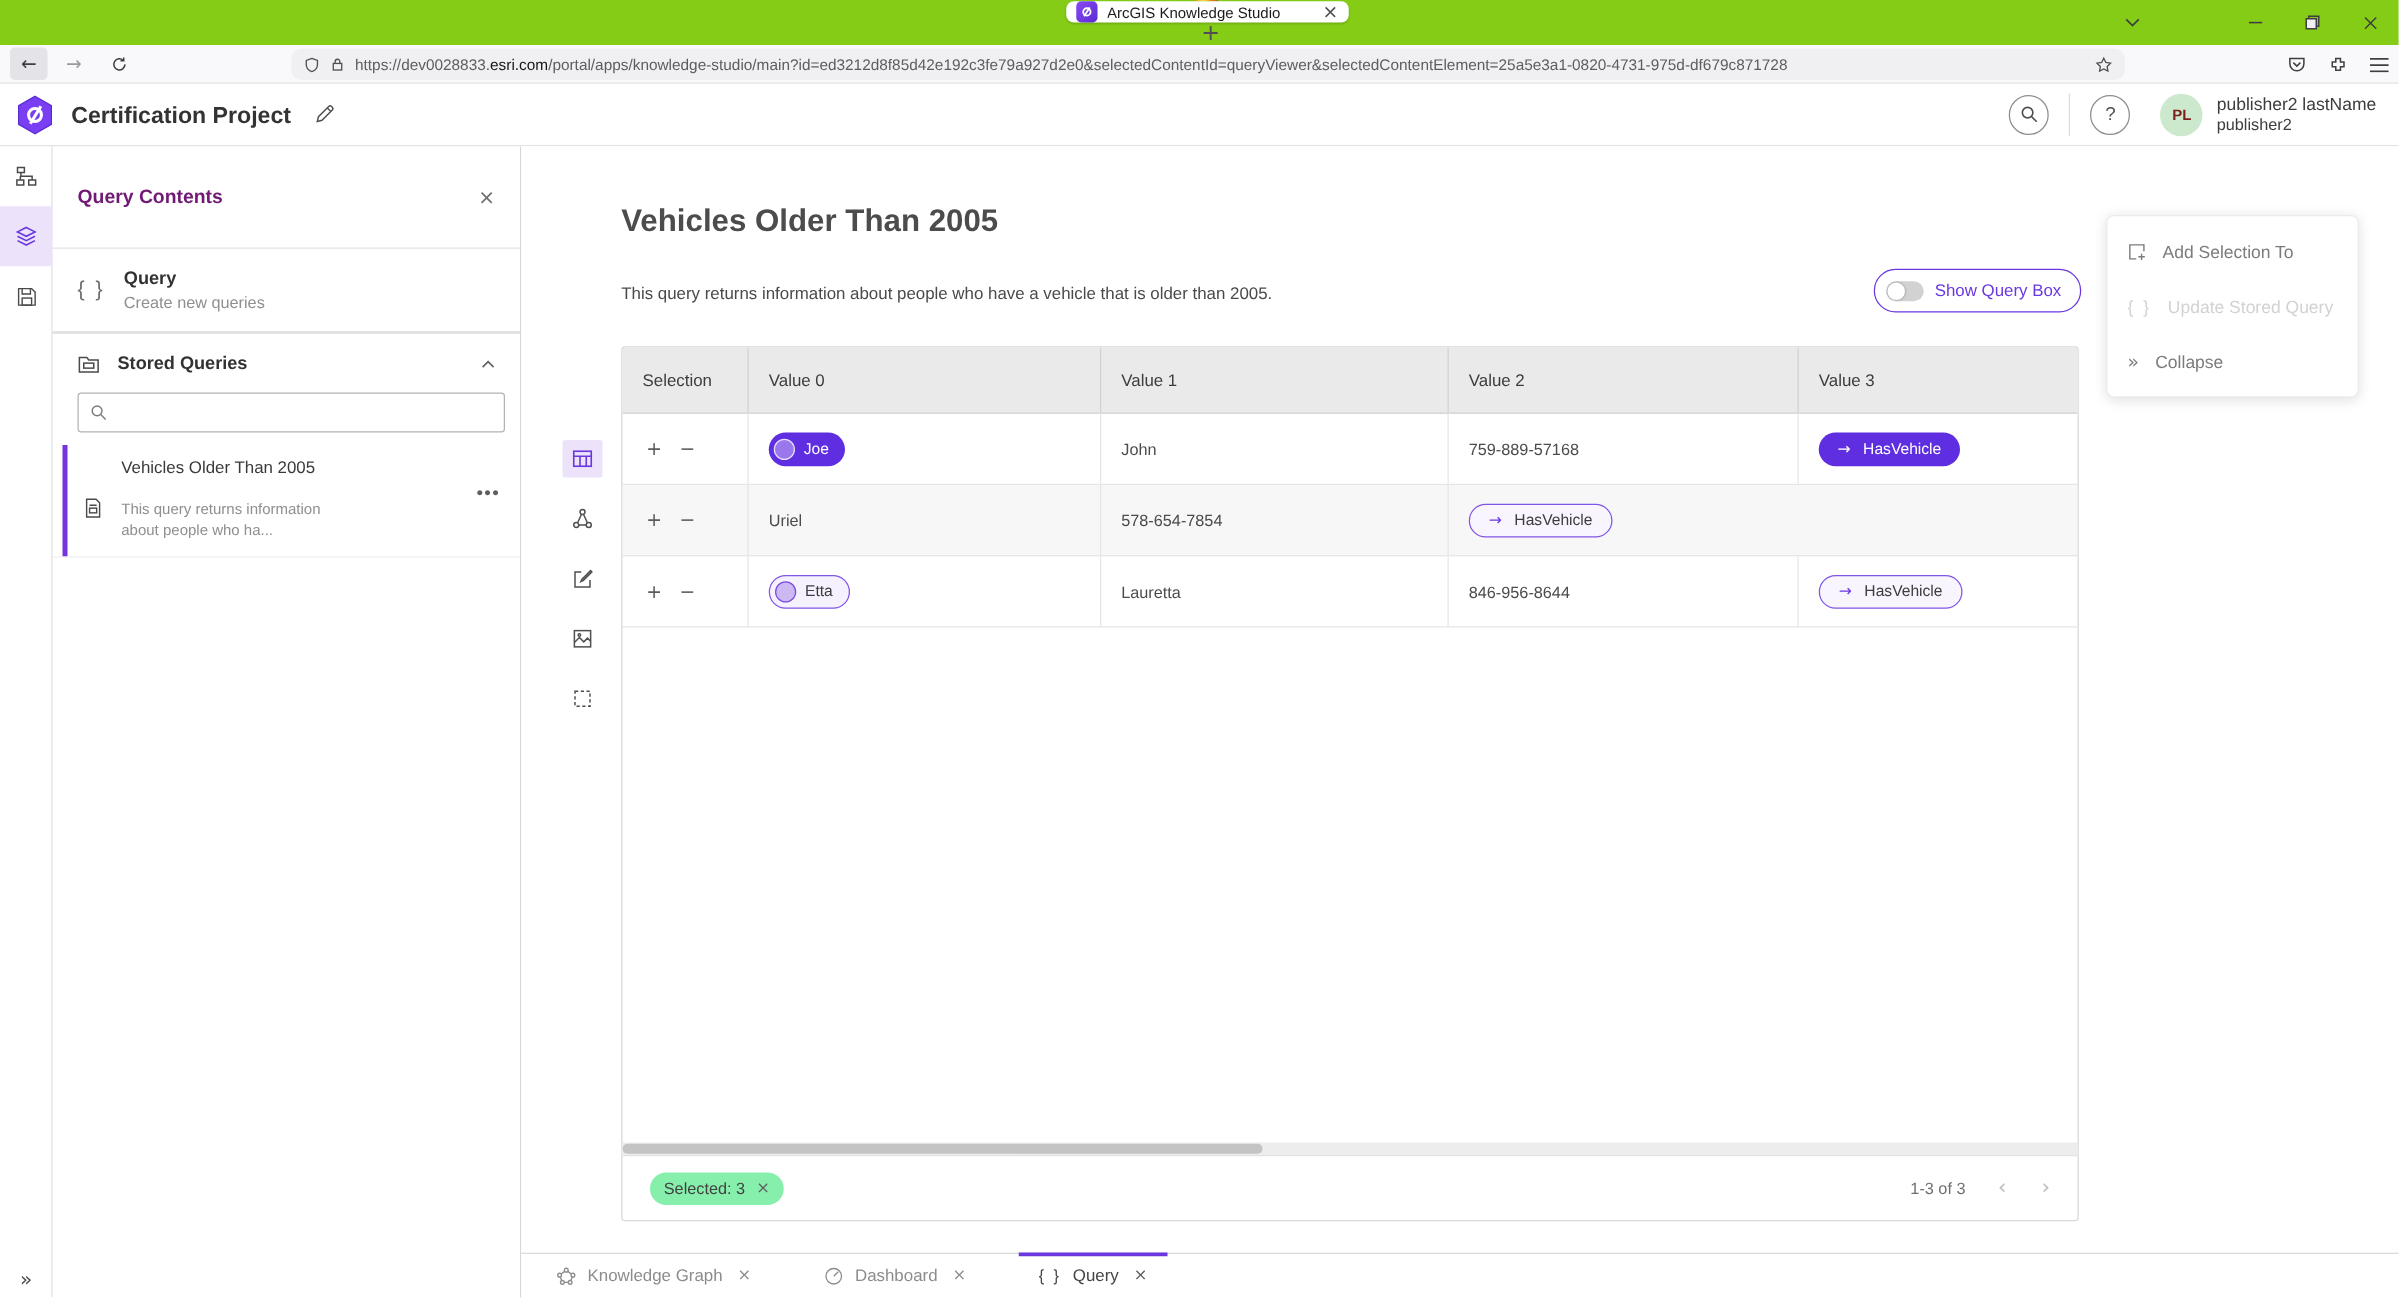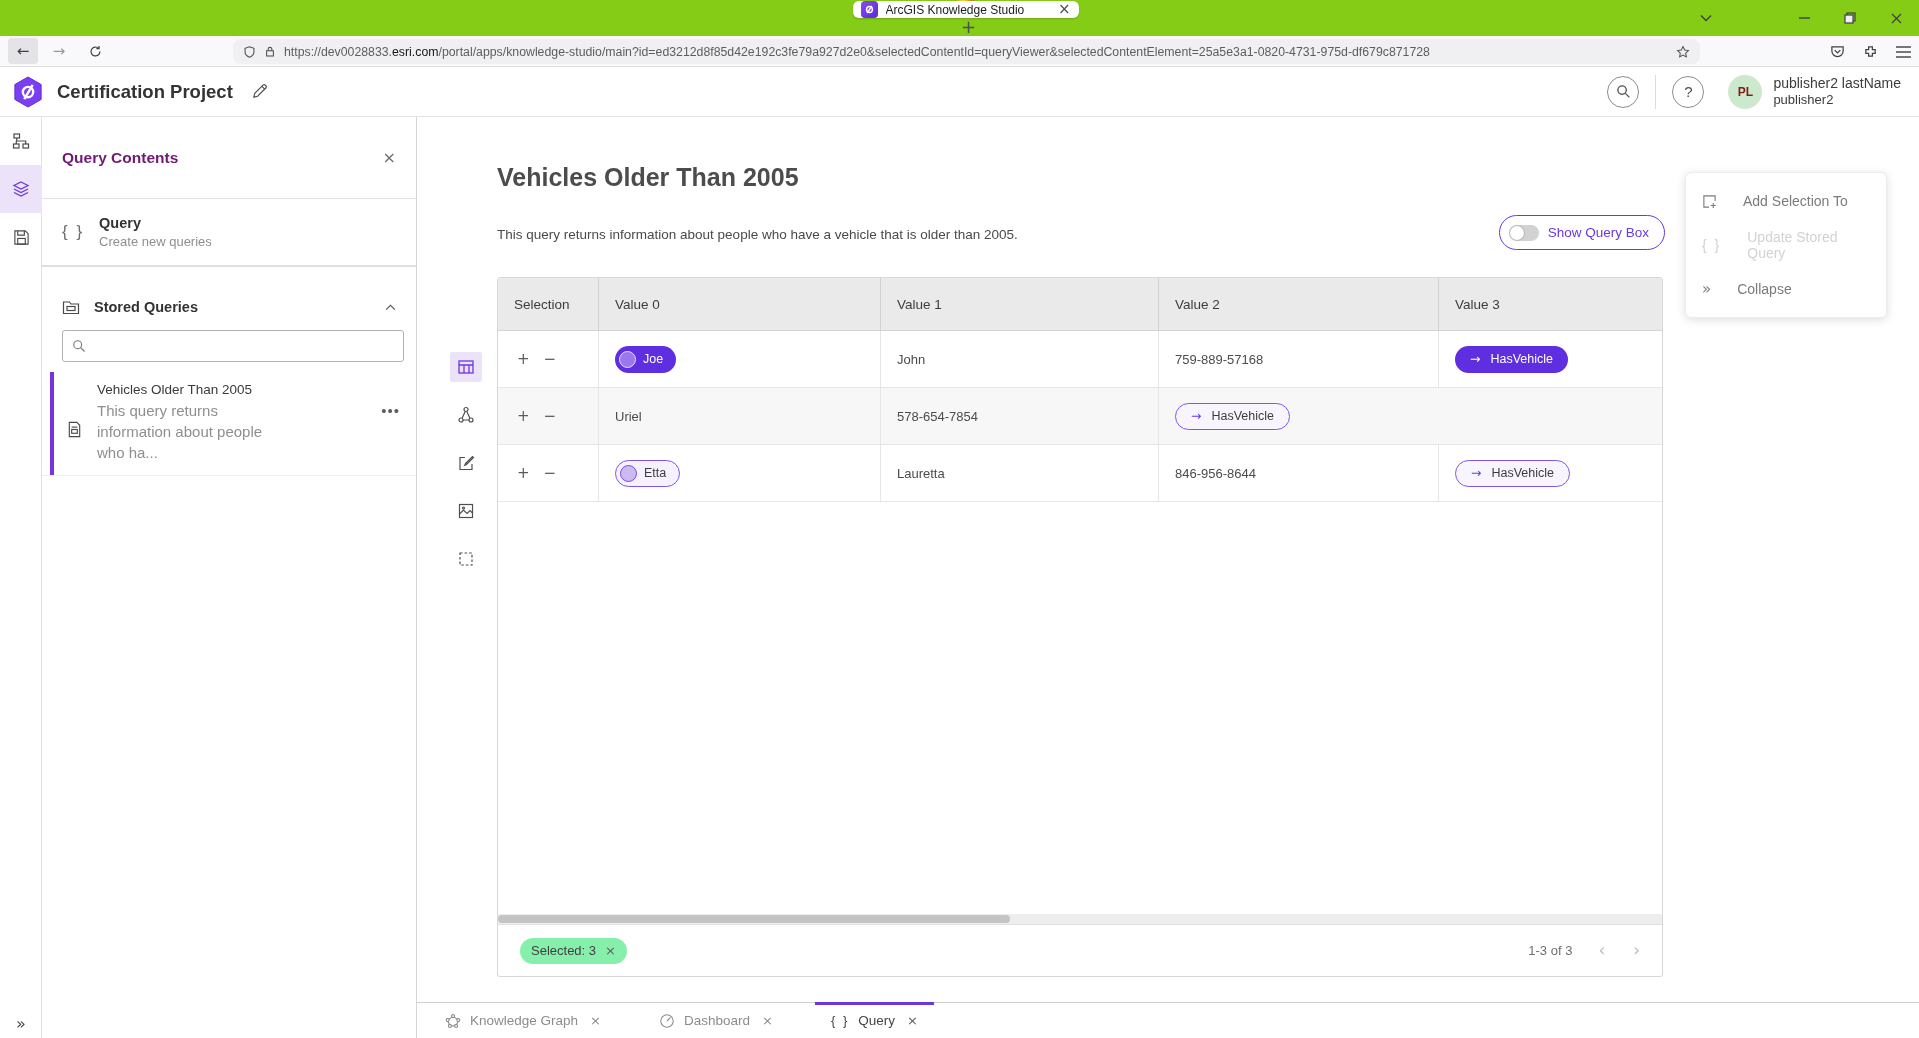--- a/index.html
+++ b/index.html
@@ -55,29 +55,29 @@
   .rail-expand{position:absolute;bottom:6px;left:0;width:42px;text-align:center;color:#4a4a4a;font-size:16px;}
 
   .sidebar{width:375px;border-right:1px solid #d6d6d6;flex:none;display:flex;flex-direction:column;background:#fff;}
   .sbh{height:82px;display:flex;align-items:center;justify-content:space-between;padding:22px 20px 0 20px;border-bottom:1px solid #e4e4e4;}
   .sbh-title{font-size:15.5px;font-weight:700;color:#701a75;padding-bottom:22px;}
   .sbh-close{color:#6e6e6e;font-size:16px;padding-bottom:22px;}
   .sb-query{display:flex;align-items:center;gap:15px;padding:16px 20px;border-bottom:2px solid #dedede;}
   .braces{font-size:17px;color:#6e6e6e;letter-spacing:2px;white-space:nowrap;}
   .sb-query-title{font-size:14.5px;font-weight:700;color:#323232;}
   .sb-query-sub{font-size:13px;color:var(--muted);margin-top:3px;}
-  .sb-stored-hdr{display:flex;align-items:center;padding:15px 20px 10px 20px;margin-top:16px;}
+  .sb-stored-hdr{display:flex;align-items:center;padding:15px 20px 10px 20px;}
   .sb-stored-hdr .lbl{font-size:14.5px;font-weight:700;color:#323232;margin-left:14px;flex:1;}
   .sb-search{margin:4px 12px 10px 20px;height:32px;border:1px solid #b2b2b2;border-radius:3px;display:flex;align-items:center;padding:0 9px;gap:8px;color:#7a7a7a;}
   .sb-search input{border:none;outline:none;flex:1;font:inherit;background:transparent;}
   .sb-item{position:relative;padding:10px 14px 12px 24px;border-bottom:1px solid #efefef;display:flex;gap:14px;}
   .sb-item .selbar{position:absolute;left:8px;top:0;bottom:0;width:4px;background:#7733dd;}
   .sb-item-icon{margin-top:14px;color:#4a4a4a;}
   .sb-item-title{font-size:13.5px;color:#3a3a3a;}
-  .sb-item-desc{font-size:15px;color:var(--muted);line-height:1.4;margin-top:3px;max-width:180px;}
+  .sb-item-desc{font-size:12px;color:var(--muted);line-height:1.4;margin-top:18px;max-width:180px;}
   .sb-item-more{position:absolute;right:16px;top:30px;color:#5f5f5f;font-size:15px;letter-spacing:1px;}
 
   .main-wrap{flex:1;display:flex;flex-direction:column;min-width:0;}
   .main{flex:1;position:relative;background:#fff;}
   .main-title{position:absolute;left:80px;top:46px;font-size:25px;font-weight:700;color:#4c4c4c;}
   .main-desc{position:absolute;left:80px;top:110px;font-size:13.5px;color:#4a4a4a;}
   .sqb-toggle{position:absolute;right:254px;top:98px;height:35px;border:1.5px solid var(--accent);border-radius:18px;display:flex;align-items:center;padding:0 15px 0 9px;gap:9px;background:#fff;}
   .sqb-track{width:30px;height:16px;border-radius:9px;background:#d2d2d2;position:relative;}
   .sqb-knob{position:absolute;left:1px;top:1px;width:14px;height:14px;border-radius:50%;background:#fff;box-shadow:0 0 2px rgba(0,0,0,.4);}
   .sqb-label{font-size:13.5px;color:var(--accent);}
@@ -112,21 +112,21 @@
   .hscroll{height:10px;background:#ededed;flex:none;position:relative;}
   .hthumb{position:absolute;left:0;top:1px;height:8px;width:44%;background:#c4c4c4;border-radius:4px;}
   .tfoot{height:52px;flex:none;border-top:1px solid #e2e2e2;display:flex;align-items:center;padding:0 22px;justify-content:space-between;}
   .sel-chip{display:inline-flex;align-items:center;gap:9px;height:26px;border-radius:13px;background:#86efac;padding:0 11px;font-size:13px;color:#3f3f3f;}
   .sel-chip .x{color:#5f5f5f;font-size:13px;}
   .pager{display:flex;align-items:center;gap:26px;color:#6f6f6f;font-size:13px;}
   .pg-btn{color:#bdbdbd;font-size:17px;}
 
   
   .ctx-menu{position:absolute;left:1268px;top:55px;width:202px;background:#fff;border:1px solid #ececec;border-radius:6px;box-shadow:0 2px 10px rgba(0,0,0,.13);padding:6px 0;}
-  .ctx-item{height:44px;display:flex;align-items:center;gap:26px;padding:0 16px;font-size:14px;color:#7b7b7b;}
+  .ctx-item{height:44px;display:flex;align-items:center;gap:13px;padding:0 16px;font-size:14px;color:#7b7b7b;}
   .ctx-item.disabled{color:#d2d2d2;}
   .ctx-item .braces{font-size:14px;color:inherit;}
 
   
   .tabsbar{height:36px;border-top:1px solid #cfcfcf;background:#fff;display:flex;align-items:stretch;padding-left:12px;}
   .btab{position:relative;display:flex;align-items:center;gap:9px;padding:0 16px;margin-right:26px;color:#8c8c8c;font-size:13.5px;}
   .btab .x{font-size:13px;color:#8c8c8c;margin-left:3px;}
   .btab.active{color:#454545;}
   .btab.active .x{color:#5c5c5c;}
   .btab.active::before{content:"";position:absolute;top:-1px;left:0;right:0;height:3px;background:var(--accent);}

